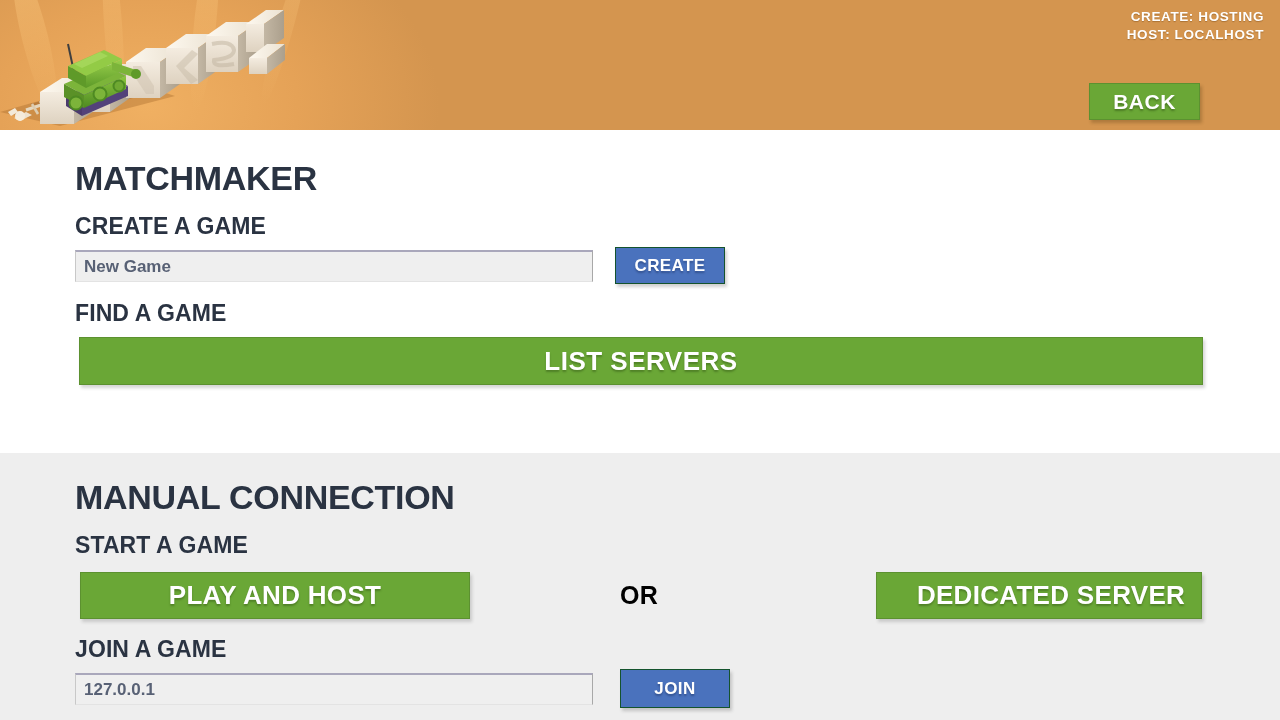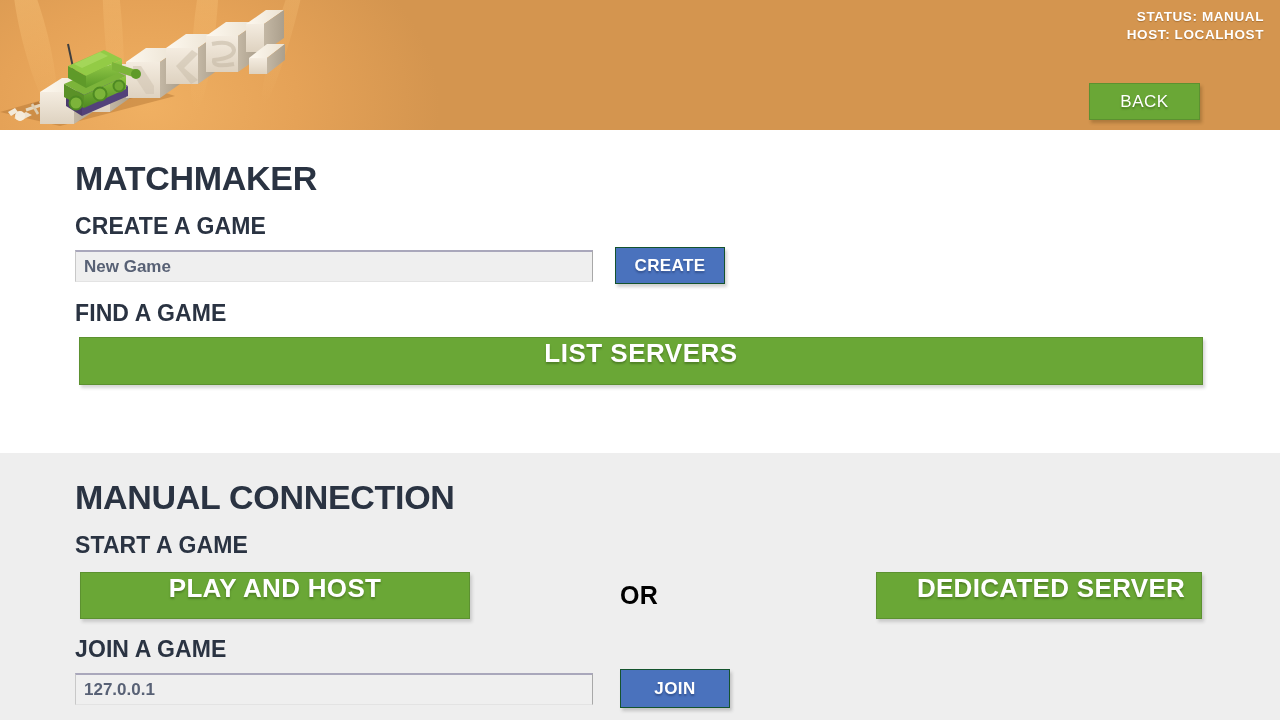--- a/index.html
+++ b/index.html
@@ -83,22 +83,22 @@
     background: #6aa736;
     border: 1px solid #5c9130;
     box-shadow: 2px 3px 3px rgba(90,60,20,.30);
     display: flex;
     align-items: center;
     justify-content: center;
     cursor: pointer;
   }
   .back-button-label {
     color: #ffffff;
-    font-size: 17px;
-    font-weight: normal;
+    font-size: 21px;
+    font-weight: bold;
     letter-spacing: .5px;
     text-shadow: 0 2px 2px rgba(40,70,15,.45);
   }
 
   
   .section-white {
     background: #ffffff;
     padding: 18px 0 0 0;
     height: 323px;
   }
@@ -185,20 +185,21 @@
   .btn-green {
     background: #6aa736;
     border: 1px solid #5c9130;
     box-shadow: 2px 3px 3px rgba(120,120,120,.30);
     color: #ffffff;
     font-family: "Liberation Sans", sans-serif;
     font-weight: bold;
     text-shadow: 0 2px 2px rgba(40,70,15,.40);
     cursor: pointer;
     display: flex;
+    align-items: center;
     justify-content: center;
   }
   #list-servers-button {
     width: 1124px;
     height: 48px;
     font-size: 26px;
     letter-spacing: .5px;
     margin-top: 10px;
     margin-left: 4px;
   }
@@ -346,21 +347,21 @@
 
         <path d="M112 62 L136 70 L136 78 L112 70 Z" fill="#7cb43a"></path>
         <circle cx="136" cy="74" r="5" fill="#5f9a29"></circle>
 
         <path d="M74 64 L100 52 L108 56 L82 68 Z" fill="#b3e06a" opacity=".55"></path>
       </g>
     </svg>
   </div>
 
   <div class="status-block">
-    <div class="status-line">STATUS: MANUAL</div>
+    <div class="status-line">CREATE: HOSTING</div>
     <div class="status-line">HOST: LOCALHOST</div>
   </div>
 
   <div class="back-button">
     <span class="back-button-label">BACK</span>
   </div>
 </div>
 
 <div class="section-white">
   <div class="inner">

